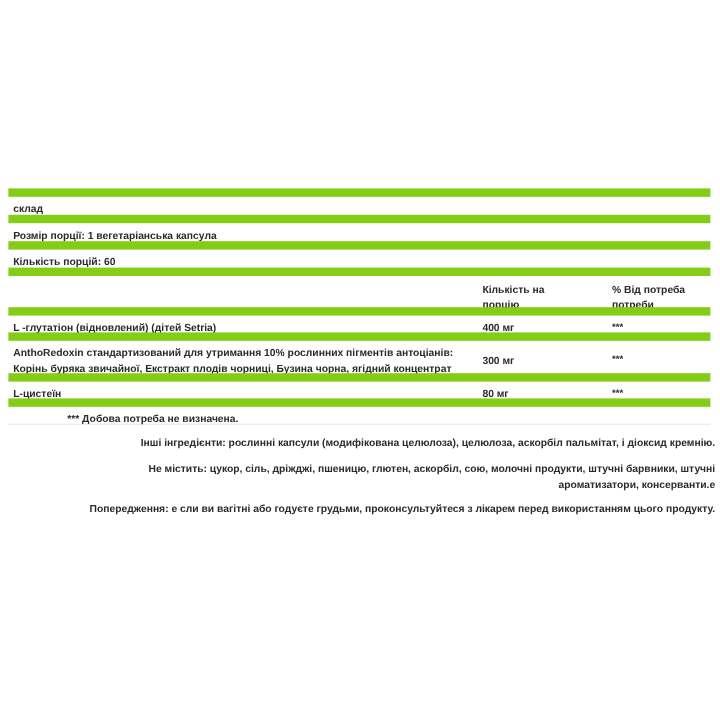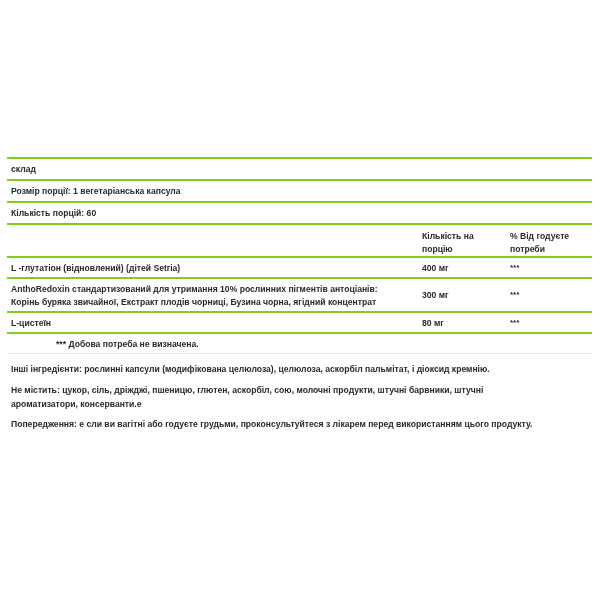--- a/index.html
+++ b/index.html
@@ -2,58 +2,58 @@
 <html><head>
   <meta charset="utf-8">
   <style>
     html, body { margin: 0; padding: 0; }
     body {
       width: 600px; height: 600px; background: #ffffff; position: relative; overflow: hidden;
       font-family: "Liberation Sans", "DejaVu Sans", sans-serif;
       color: #2a2a2a; font-size: 8.6px; font-weight: 600;
     }
     .panel { position: absolute; left: 7px; top: 157px; width: 585px; }
-    .row { border-top: 2px solid #84cc16; box-sizing: border-box; position: relative; }
+    .row { border-top: 7px solid #84cc16; box-sizing: border-box; position: relative; }
     .row .c1 { position: absolute; left: 4px; }
-    .row .c2 { position: absolute; left: 415px; }
+    .row .c2 { position: absolute; left: 395px; }
     .row .c3 { position: absolute; left: 503px; }
     .r-simple { height: 22px; }
     .r-simple .c1 { top: 5px; }
     .r-header { height: 33px; }
     .r-header .c2, .r-header .c3 { top: 5px; line-height: 13px; }
     .r-one { height: 21px; }
     .r-one .c1, .r-one .c2, .r-one .c3 { top: 5px; }
     .r-two { height: 34px; }
     .r-two .c1 { top: 4px; line-height: 12.5px; }
     .r-two .c2, .r-two .c3 { top: 11px; }
     .r-foot { height: 22px; border-bottom: 1px solid #e8e8e8; }
     .r-foot .c1 { top: 5px; margin-left: 45px; }
     .stars { font-size: 8px; letter-spacing: 0px; }
-    .para { position: absolute; left: 11px; width: 585px; line-height: 14px; }
+    .para { position: absolute; left: 11px; width: 585px; line-height: 14px; text-align: right; }
   </style>
 </head>
 <body>
 
 <div class="panel">
   <div class="row r-simple">
     <span class="c1">склад</span>
   </div>
   <div class="row r-simple">
     <span class="c1">Розмір порції: 1 вегетаріанська капсула</span>
   </div>
   <div class="row r-simple">
     <span class="c1">Кількість порцій: 60</span>
   </div>
   <div class="row r-header">
     <span class="c2">
       <span>Кількість на</span><br>
       <span>порцію</span>
     </span>
     <span class="c3">
-      <span>% Від годуєте</span><br>
+      <span>% Від потреба</span><br>
       <span>потреби</span>
     </span>
   </div>
   <div class="row r-one">
     <span class="c1">L -глутатіон (відновлений) (дітей Setria)</span>
     <span class="c2">400 мг</span>
     <span class="c3 stars">***</span>
   </div>
   <div class="row r-two">
     <span class="c1">

